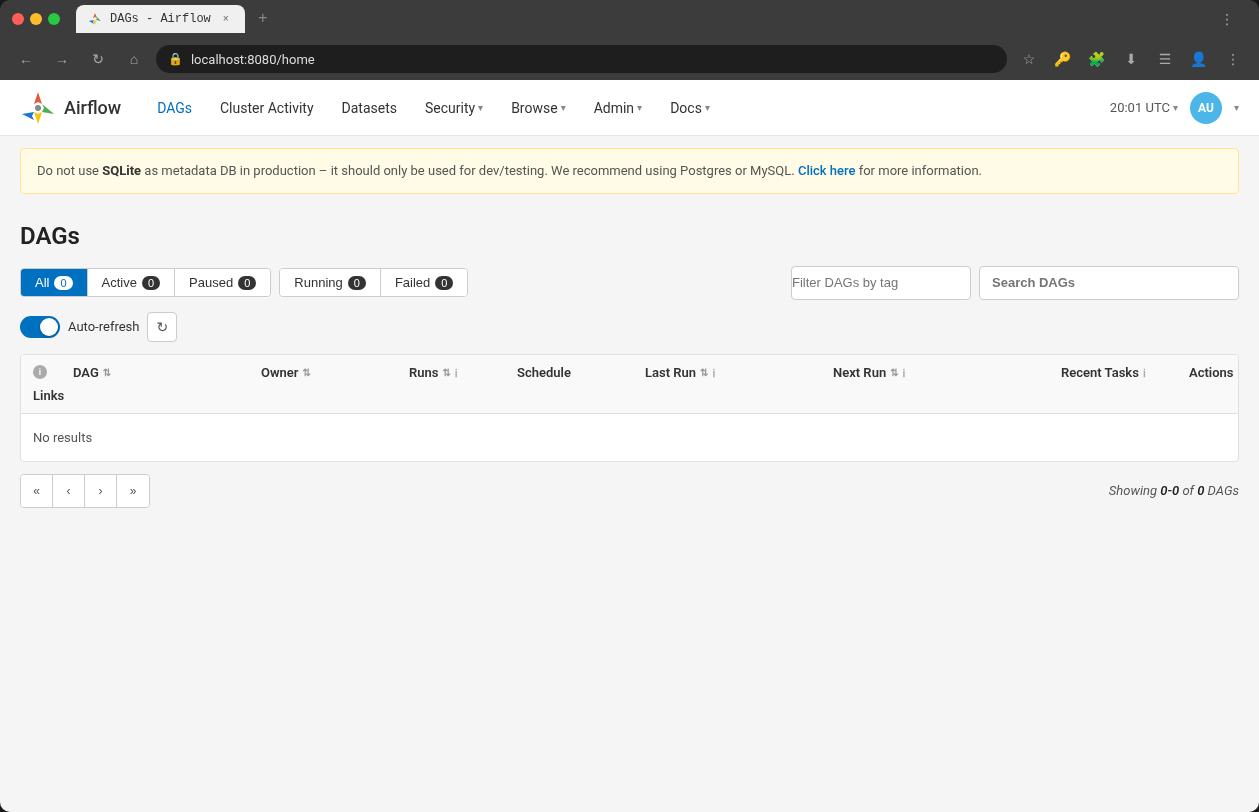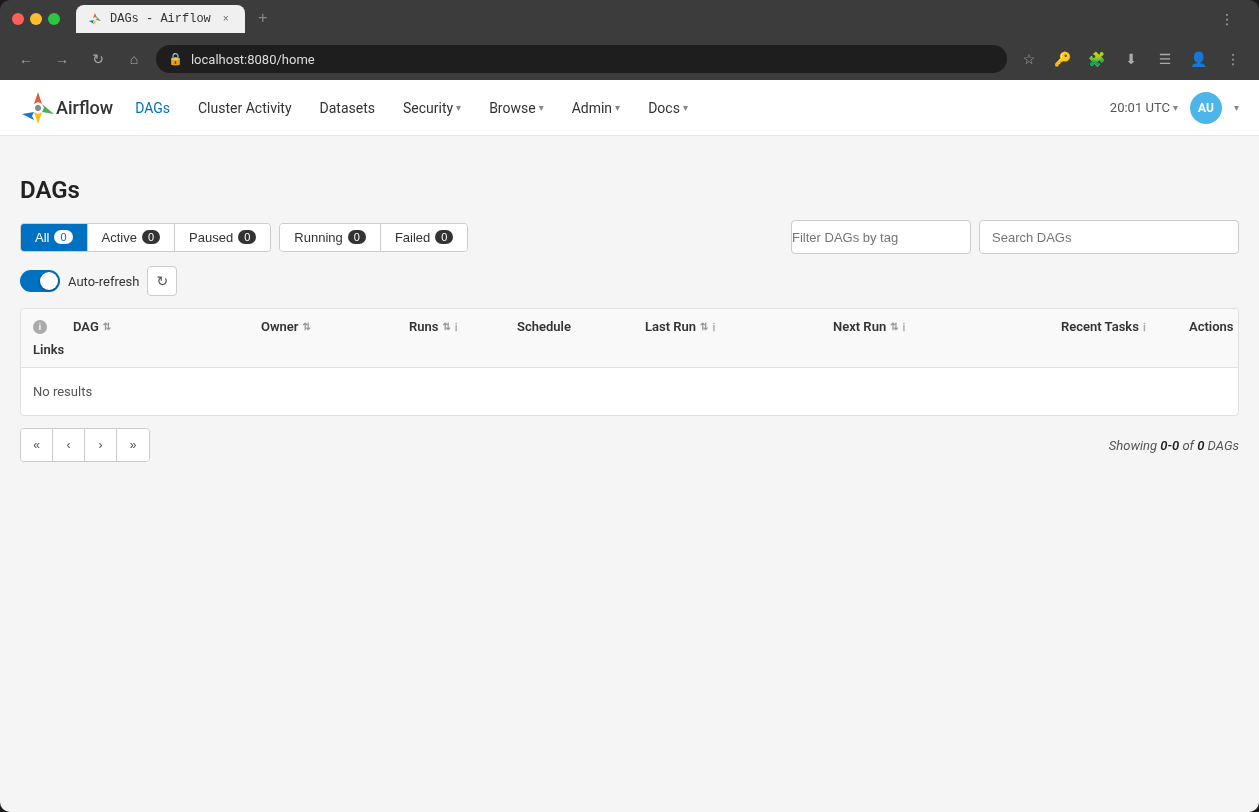--- a/index.html
+++ b/index.html
@@ -160,21 +160,22 @@
       display: flex;
       align-items: center;
       padding: 0 20px;
       gap: 0;
       flex-shrink: 0;
     }
 
     .navbar-brand {
       display: flex;
       align-items: center;
-      margin-right: 10px;
+      gap: 8px;
+      margin-right: 24px;
     }
 
     .brand-name {
       font-size: 18px;
       font-weight: 500;
       color: #333;
     }
 
     .nav-links {
       display: flex;
@@ -350,20 +351,21 @@
     .search-input {
       height: 34px;
       padding: 0 12px;
       border: 1px solid #ccc;
       border-radius: 4px;
       font-size: 13px;
       color: #333;
       background: white;
       width: 260px;
       outline: none;
+      font-weight: bold;
     }
 
     
     .auto-refresh-row {
       display: flex;
       align-items: center;
       gap: 8px;
       margin-bottom: 12px;
     }
 
@@ -588,20 +590,23 @@
           <span class="dropdown-arrow chevron-down"></span>
         </div>
         <div class="user-avatar">
           <span>AU</span>
         </div>
         <span class="dropdown-arrow chevron-down"></span>
       </div>
     </div>
 
     <div class="alerts-section">
+      <div class="alert-box">
+        <span>Do not use </span><span class="alert-bold">SQLite</span><span> as metadata DB in production – it should only be used for dev/testing. We recommend using Postgres or MySQL.</span> <a class="alert-link">Click here</a><span> for more information.</span>
+      </div>
     </div>
 
     <div class="main-content">
       <h1 class="page-title">DAGs</h1>
 
       <div class="filter-bar">
         <div class="filter-group">
           <button class="filter-btn active">
             <span>All</span>
             <span class="badge">0</span>

